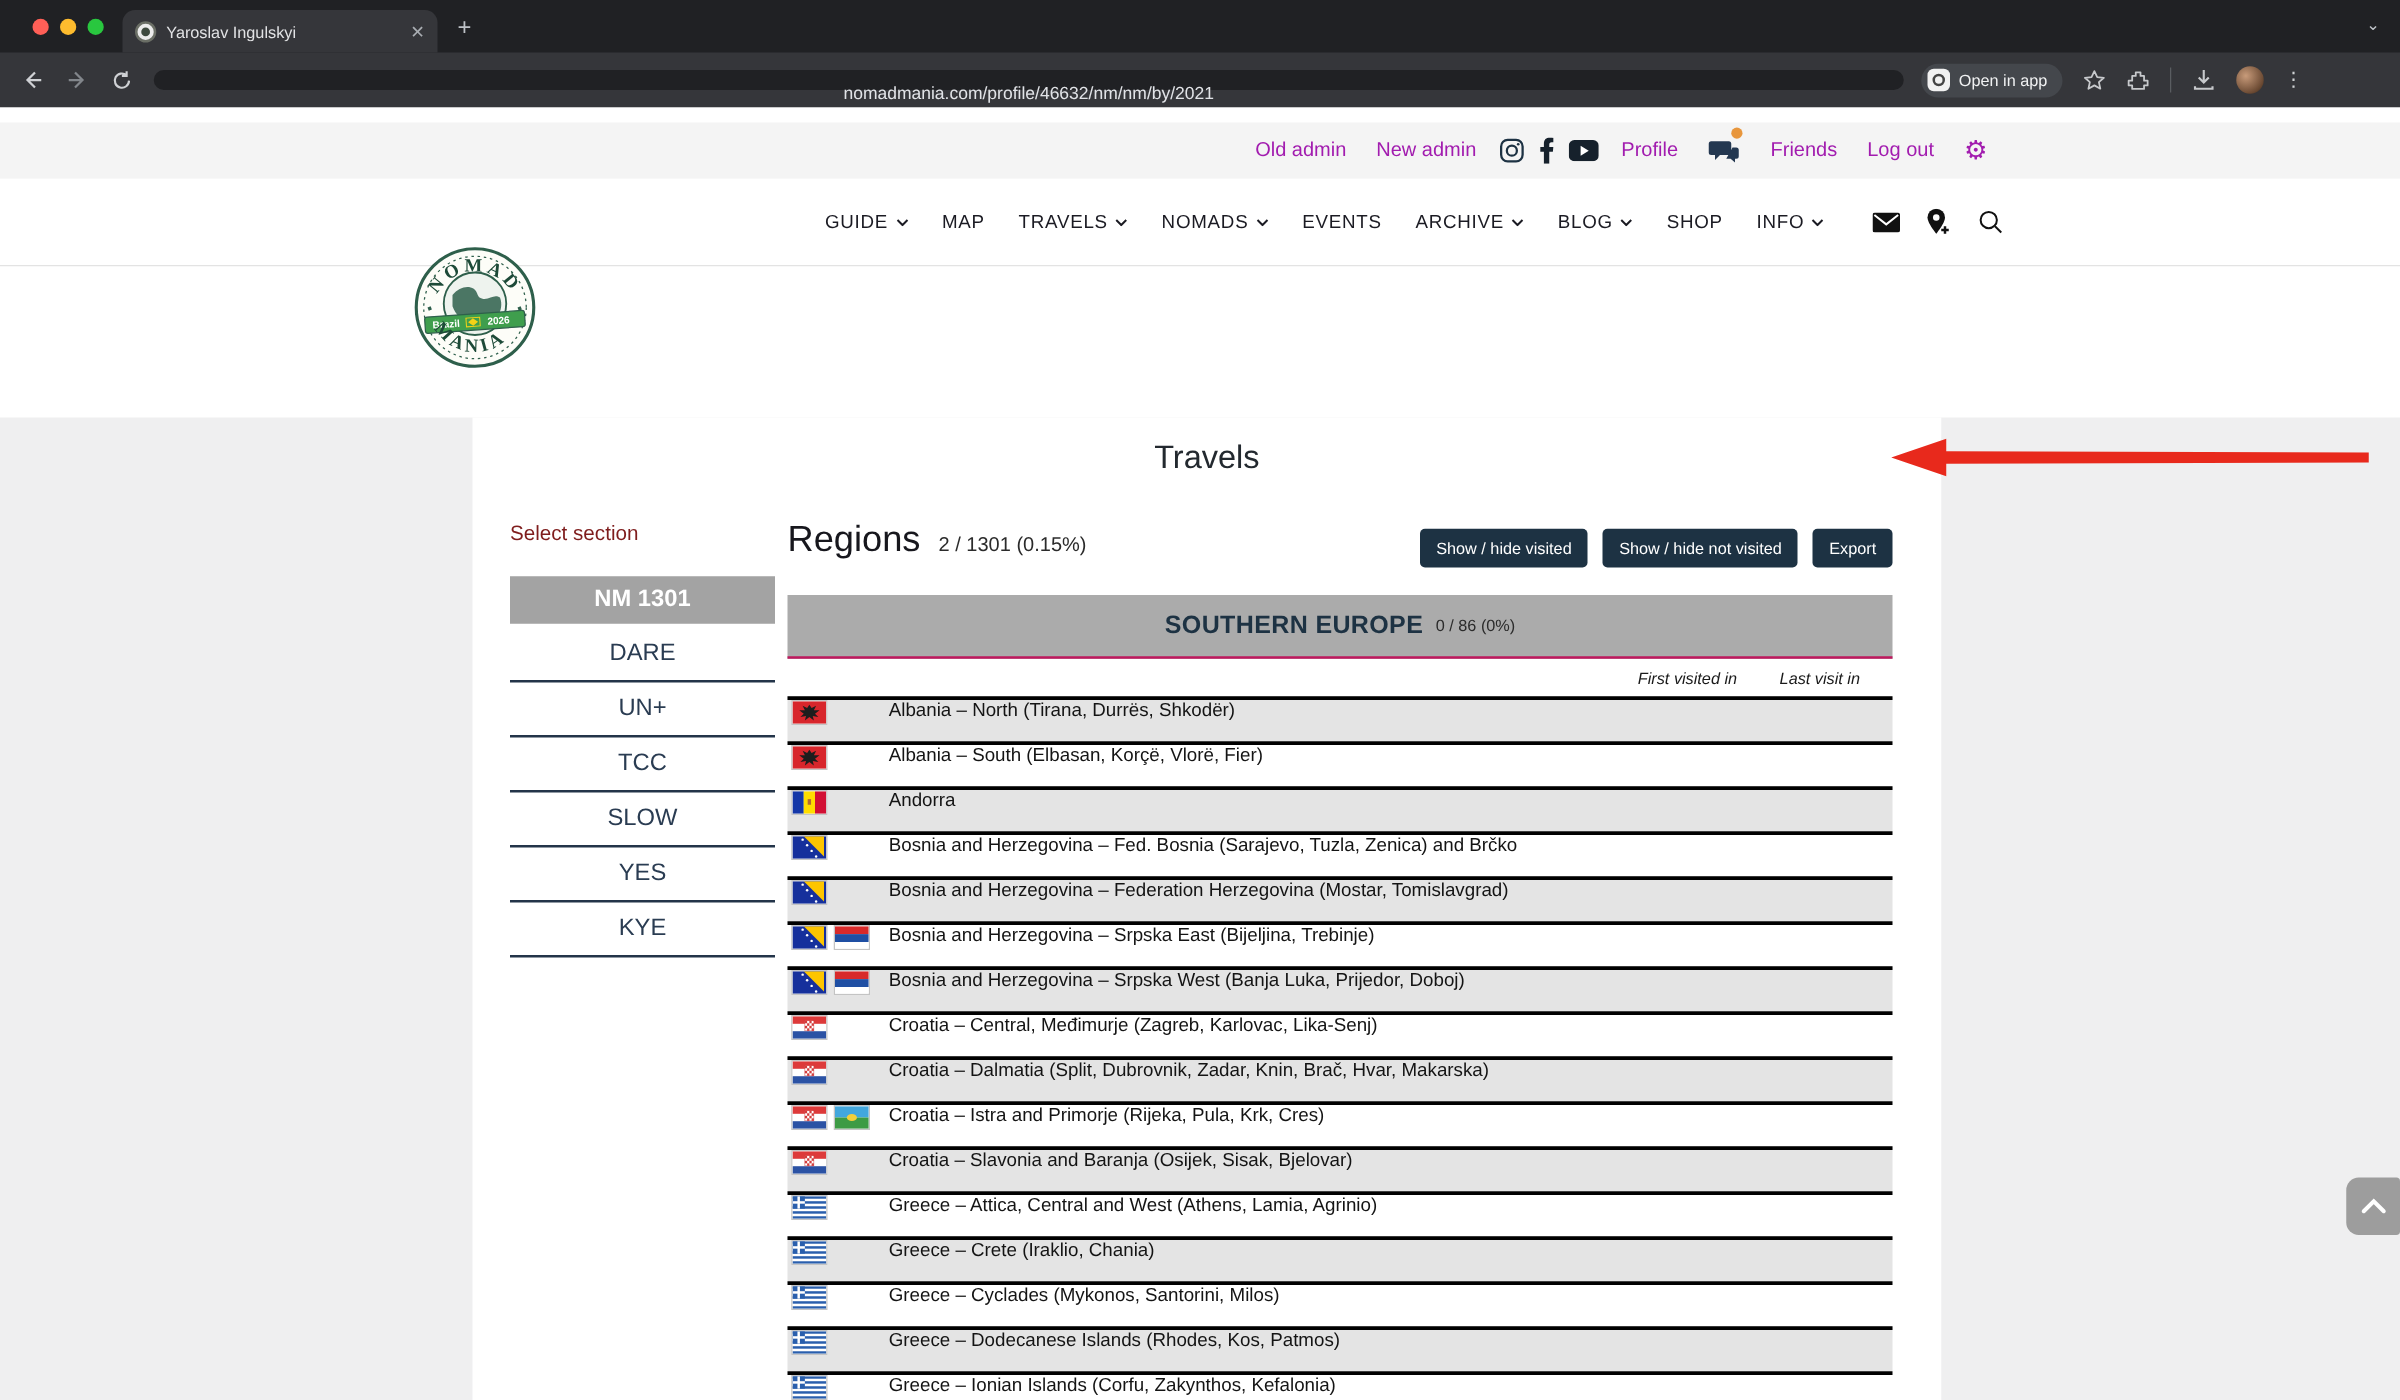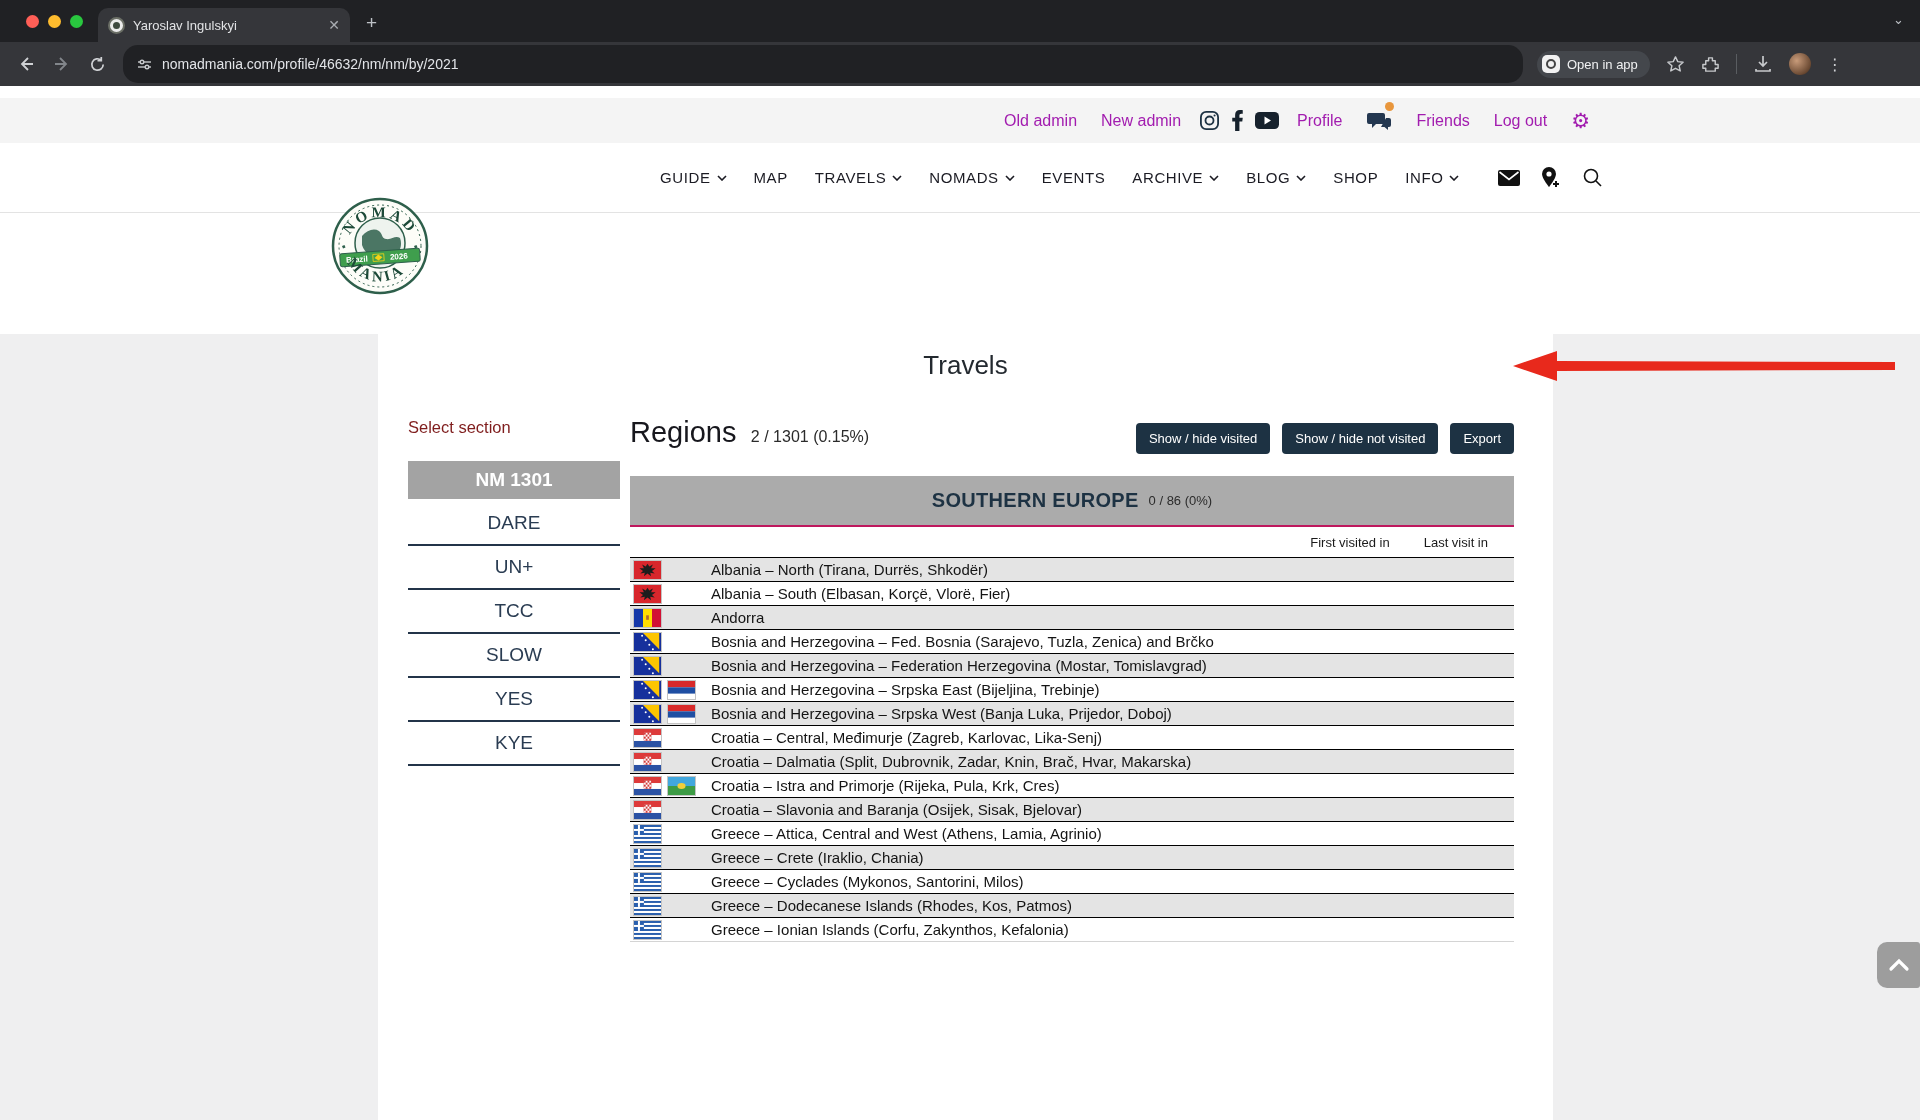--- a/index.html
+++ b/index.html
@@ -16,21 +16,21 @@
   .favicon { width:17px; height:17px; border-radius:50%; background:#ececec; border:2px solid #6b6f66; flex:none; }
   .favicon i { display:block; width:7px; height:7px; margin:3px auto; border-radius:50%; background:#3e4a3f; }
   .tab-title { color:#e2e3e5; font-size:13px; flex:1; white-space:nowrap; overflow:hidden; }
   .tab-close { color:#a9adb2; font-size:14px; flex:none; cursor:default; }
   .newtab { position:absolute; left:366px; top:12px; color:#bdc1c6; font-size:19px; }
   .tabs-chev { position:absolute; right:16px; top:12px; color:#bdc1c6; font-size:13px; }
 
   .toolbar { position:absolute; top:42px; left:0; width:100%; height:44px; background:#35363a; display:flex; align-items:center; }
   .nav-btn { color:#cfd1d4; margin-left:16px; flex:none; display:flex; }
   .nav-btn.dim { color:#82868b; }
-  .urlbar { margin-left:16px; width:1400px; height:38px; background:#202124; border-radius:15px; display:flex; align-items:center; padding:0 14px; gap:10px; }
+  .urlbar { margin-left:16px; width:1400px; height:16px; background:#202124; border-radius:15px; display:flex; align-items:center; padding:0 14px; gap:10px;flex-direction:column; }
   .url-text { color:#e2e4e8; font-size:14px; }
   .tool-right { display:flex; align-items:center; gap:16px; margin-left:14px; }
   .openapp { height:27px; background:#44474c; border-radius:14px; display:flex; align-items:center; gap:7px; padding:0 12px 0 5px; }
   .openapp .mini { width:18px; height:18px; border-radius:5px; background:#f1f1f1; position:relative; }
   .openapp .mini i { position:absolute; inset:4px; border-radius:50%; border:2px solid #444; }
   .openapp span { color:#f0f1f2; font-size:13px; white-space:nowrap; }
   .vsep { width:1px; height:20px; background:#5a5d61; }
   .avatar { width:22px; height:22px; border-radius:50%; background:radial-gradient(circle at 35% 35%, #c89b7a, #6b4a33 70%, #2d2017); }
   .dots { color:#cfd1d4; font-size:16px; letter-spacing:0; }
 
@@ -68,24 +68,24 @@
   .content { position:absolute; left:252px; top:82px; width:884px; }
   .regions-head { position:relative; height:60px; }
   .regions-title { font-size:29px; font-weight:500; color:#17171d; display:inline; }
   .regions-count { font-size:16px; color:#2b2b2b; margin-left:10px; }
   .head-buttons { position:absolute; right:0; top:7px; display:flex; gap:12px; }
   .nm-btn { background:#1d3243; color:#fff; font-size:13px; border:none; border-radius:4px; padding:8px 13px; cursor:pointer; white-space:nowrap; font-family:"Liberation Sans", sans-serif; }
 
   .group-header { height:51px; background:#ababab; border-bottom:2px solid #be185d; display:flex; align-items:center; justify-content:center; gap:10px; }
   .group-title { font-size:20px; font-weight:bold; color:#1d3243; letter-spacing:.3px; }
   .group-count { font-size:13px; color:#2b2b2b; }
-  .col-labels { height:30px; display:flex; align-items:center; justify-content:flex-end; gap:34px; padding-right:26px; font-size:13px; color:#1a1a1a; }
+  .col-labels { height:30px; display:flex; align-items:center; justify-content:flex-end; gap:34px; padding-right:26px; font-size:13px; color:#1a1a1a;font-style:italic; }
 
   .rows { border-bottom:1px solid #d4d4d4; }
-  .row { height:24px; border-top:1px solid #000000; display:flex; align-items:center; background:#fff; cursor:pointer; }
+  .row { height:36px; border-top:3px solid #000000; display:flex; align-items:flex-start; background:#fff; cursor:pointer; }
   .row.alt { background:#e4e4e4; }
   .flags { width:81px; display:flex; gap:5px; padding-left:3px; flex:none; }
   .flag { width:29px; height:20px; border:1px solid #c4c4c4; background:#fff; flex:none; display:flex; }
   .flag svg { width:100%; height:100%; }
   .row-name { font-size:15px; color:#141414; white-space:nowrap; }
 
   
   .arrow-annot { position:absolute; left:1505px; top:346px; z-index:30; pointer-events:none; }
   .scrolltop { position:absolute; right:0; top:942px; width:43px; height:46px; background:#9d9d9d; border-radius:10px 3px 3px 10px; z-index:25; display:flex; align-items:center; justify-content:center; cursor:pointer; }
 </style>

